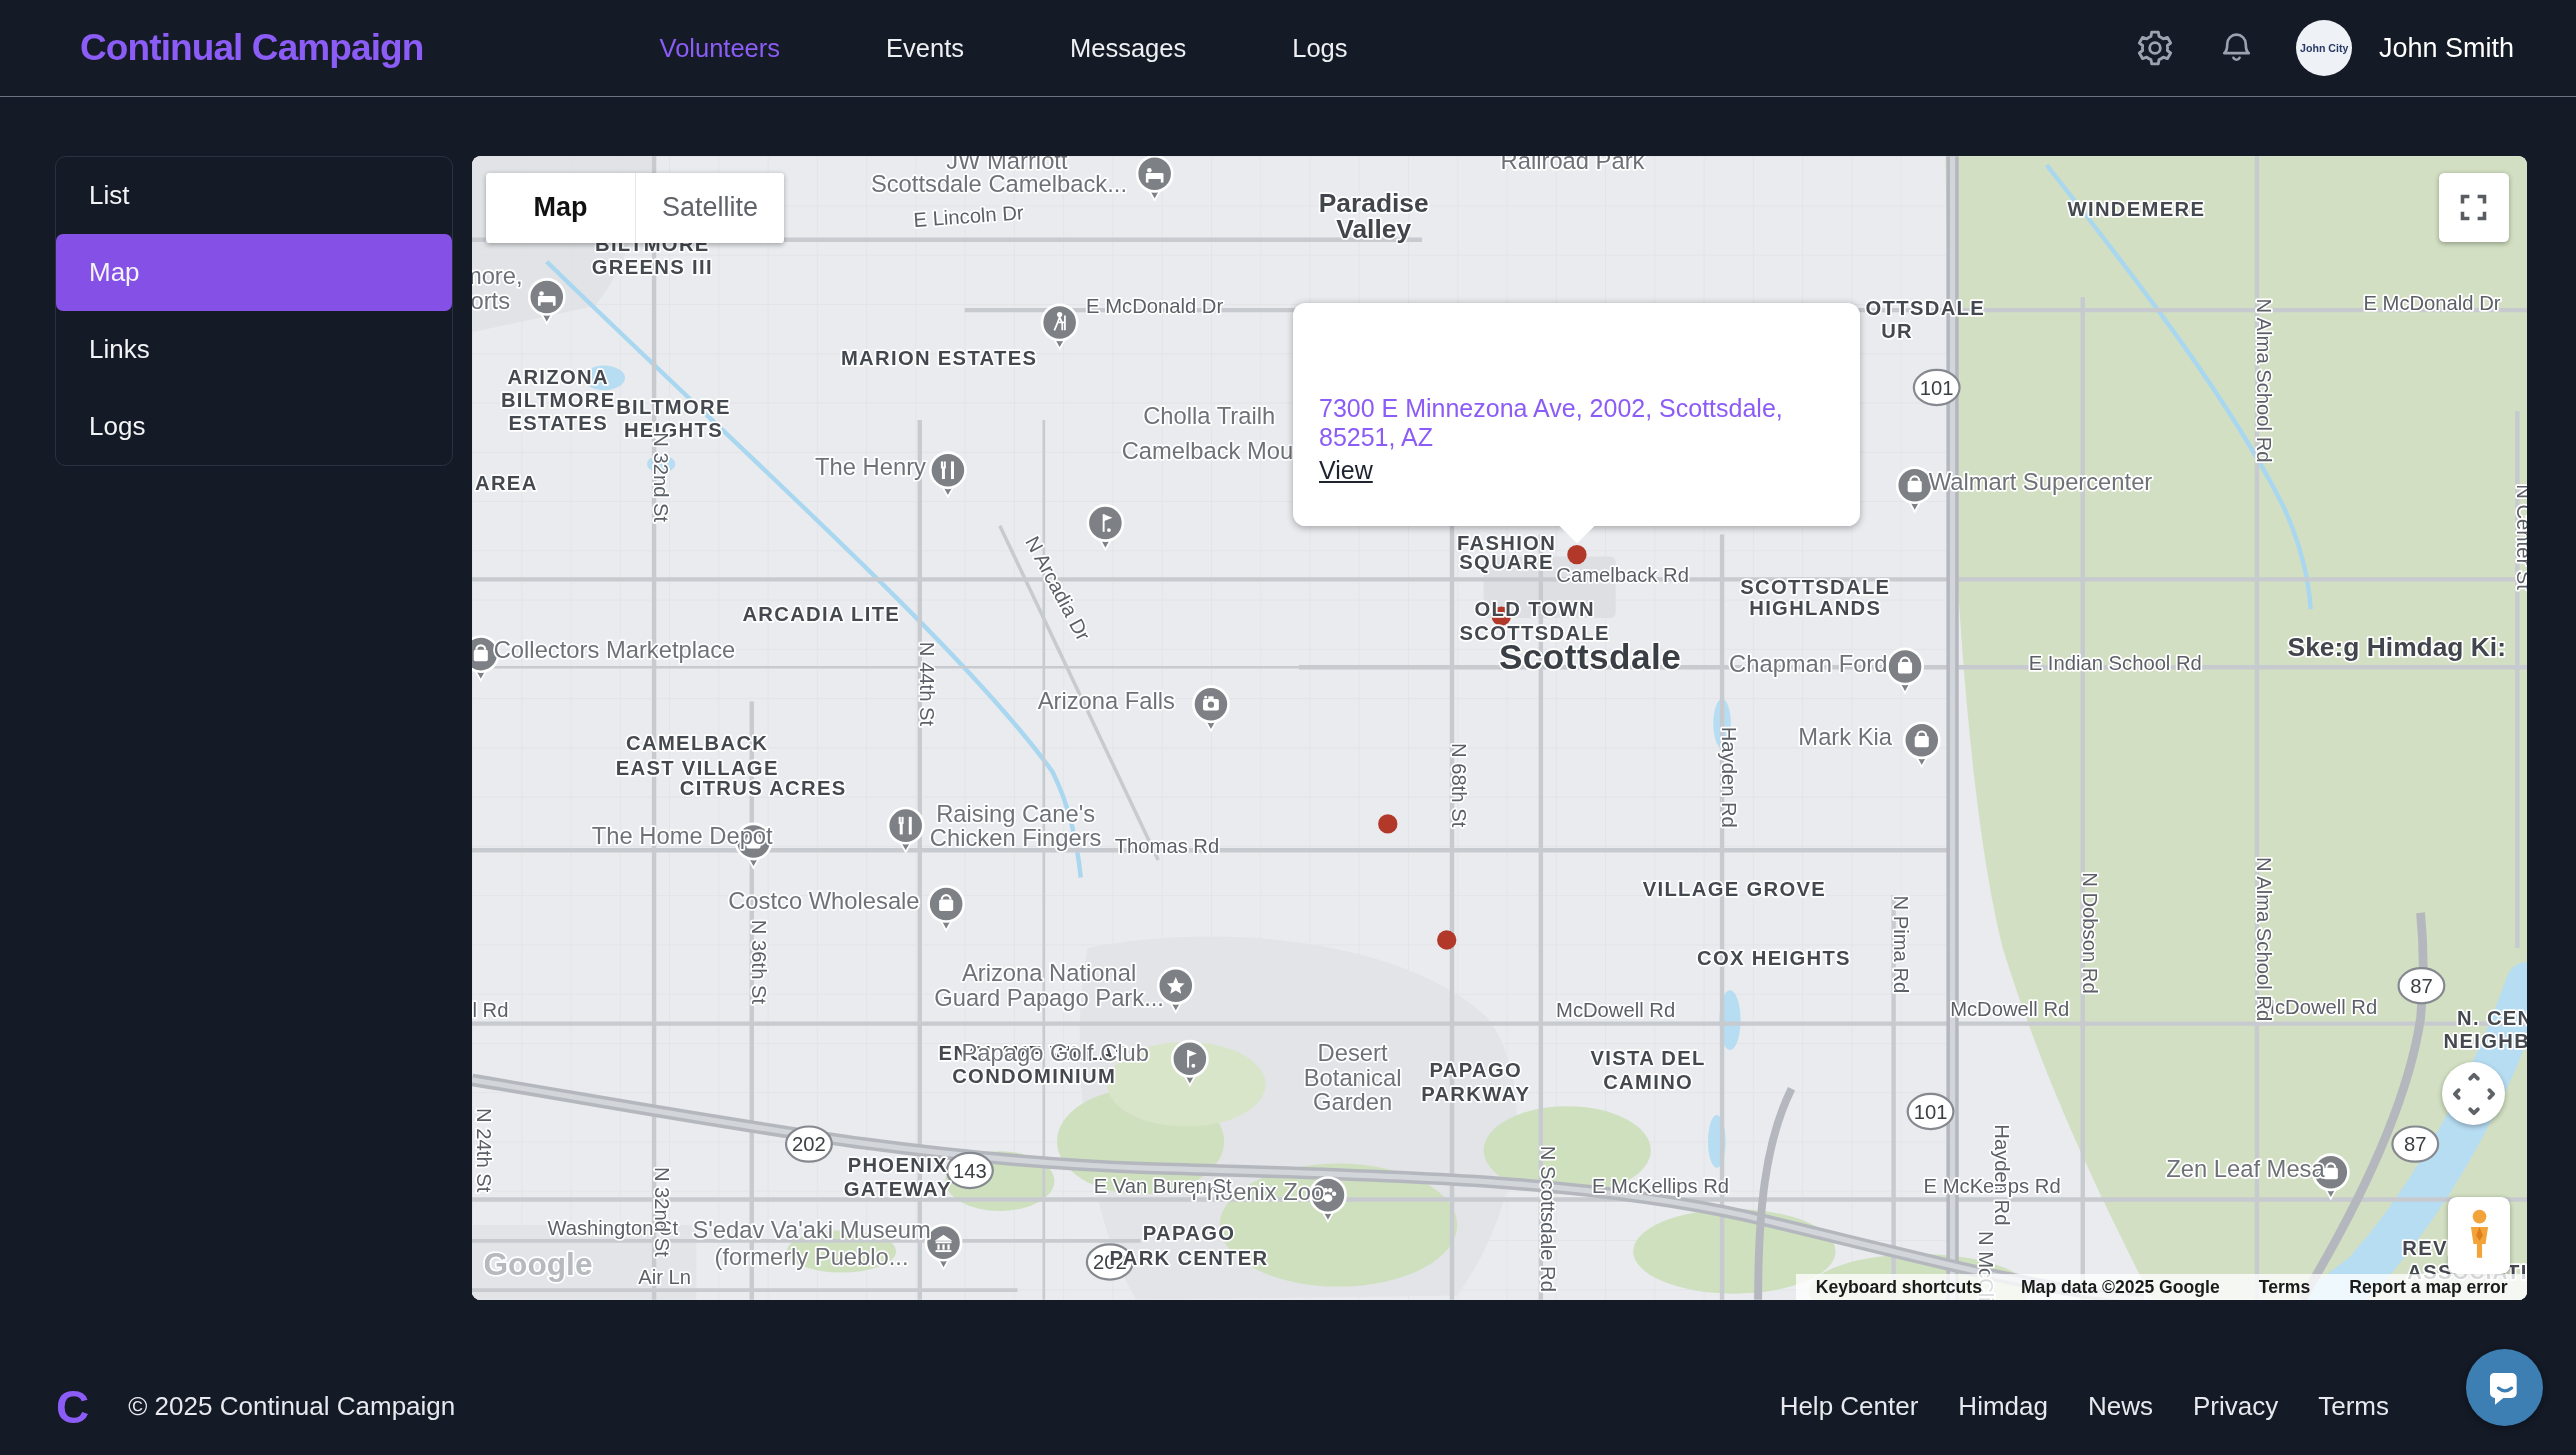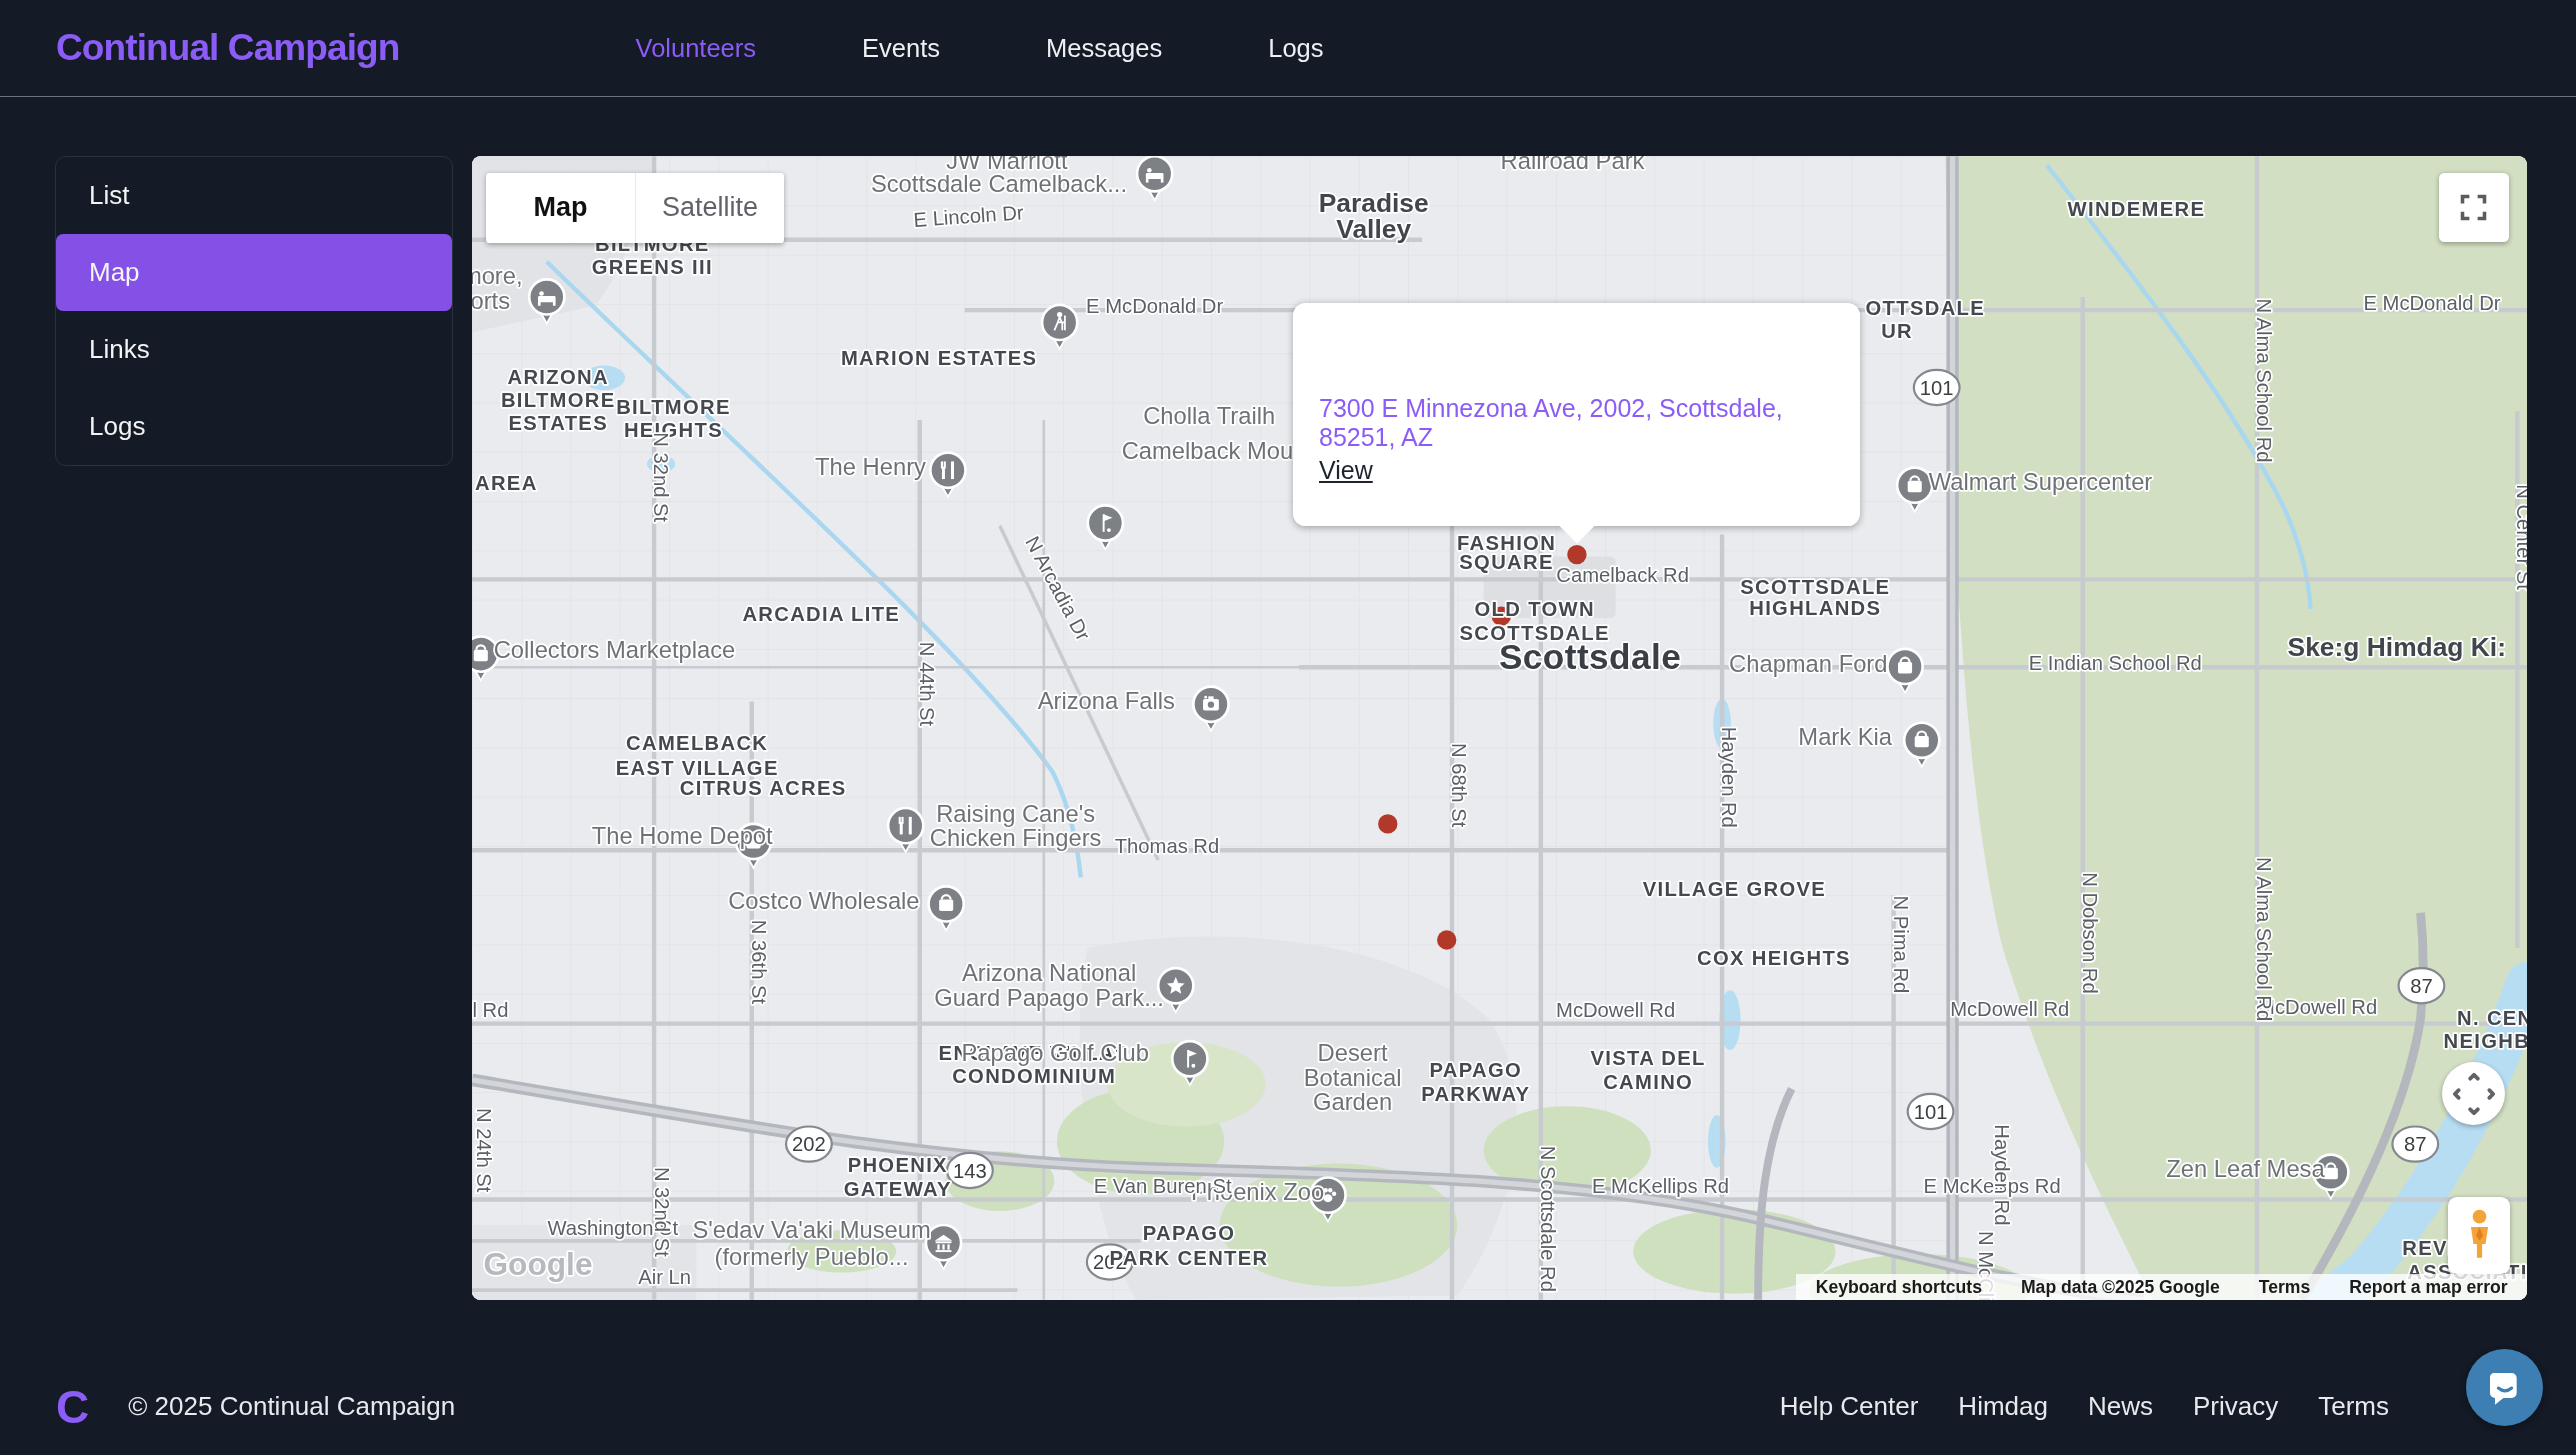--- a/index.html
+++ b/index.html
@@ -4,21 +4,21 @@
 <style>
   * { margin:0; padding:0; box-sizing:border-box; }
   html,body { width:2576px; height:1455px; overflow:hidden; background:#141a26;
     font-family:"Liberation Sans", sans-serif; }
   .stage { position:relative; width:2576px; height:1455px; }
 
   
   .header { position:absolute; top:0; left:0; width:2576px; height:97px;
     background:#141a26; border-bottom:1.8px solid #6b7280;
     display:flex; align-items:center; }
-  .brand { margin-left:56px; font-size:37px; font-weight:700; letter-spacing:-0.9px;
+  .brand { margin-left:80px; font-size:37px; font-weight:700; letter-spacing:-0.9px;
     color:#8b5cf6; white-space:nowrap; }
   .main-nav { display:flex; gap:58px; margin-left:188px; }
   .nav-item { font-size:25.5px; color:#eef0f3; cursor:pointer;margin-left:48px; }
   .nav-item.active { color:#8b5cf6; }
   .header-right { margin-left:auto; margin-right:62px; display:flex; align-items:center; gap:39px; }
   .hicon { width:42px; height:42px; display:flex; align-items:center; justify-content:center; }
   .avatar { width:56px; height:56px; border-radius:50%; background:#eef1f5;
     display:flex; align-items:center; justify-content:center; text-align:center;
     font-size:10.6px; font-weight:700; color:#273a66; line-height:10.6px; overflow:hidden; }
   .username { font-size:27px; color:#ffffff; margin-left:-12.3px; }
@@ -92,20 +92,38 @@
 <div class="stage">
 
   <div class="header">
     <div class="brand">Continual Campaign</div>
     <div class="main-nav">
         <div class="nav-item active">Volunteers</div>
         <div class="nav-item">Events</div>
         <div class="nav-item">Messages</div>
         <div class="nav-item">Logs</div>
       </div>
+    <div class="header-right">
+      <div class="hicon">
+        <svg width="40" height="40" viewBox="0 0 24 24" fill="none" stroke="#9aa3af" stroke-width="1.7" stroke-linejoin="round">
+          <circle cx="12" cy="12" r="3.2"></circle>
+          <path d="M19.4 13.5a7.6 7.6 0 0 0 0-3l2-1.5-2-3.4-2.4.9a7.6 7.6 0 0 0-2.6-1.5L14 2.5h-4l-.4 2.5a7.6 7.6 0 0 0-2.6 1.5l-2.4-.9-2 3.4 2 1.5a7.6 7.6 0 0 0 0 3l-2 1.5 2 3.4 2.4-.9a7.6 7.6 0 0 0 2.6 1.5l.4 2.5h4l.4-2.5a7.6 7.6 0 0 0 2.6-1.5l2.4.9 2-3.4z"></path>
+        </svg>
+      </div>
+      <div class="hicon">
+        <svg width="37" height="37" viewBox="0 0 24 24" fill="none" stroke="#9aa3af" stroke-width="1.7" stroke-linecap="round" stroke-linejoin="round">
+          <path d="M18 9a6 6 0 1 0-12 0c0 5-2 6-2 6h16s-2-1-2-6"></path>
+          <path d="M10 18a2.2 2.2 0 0 0 4 0"></path>
+        </svg>
+      </div>
+      <div class="avatar">
+        <span>John City</span>
+      </div>
+      <div class="username">John Smith</div>
+    </div>
   </div>
 
   <div class="sidebar">
       <div class="side-item">List</div>
       <div class="side-item active">Map</div>
       <div class="side-item">Links</div>
       <div class="side-item">Logs</div>
     </div>
 
   <div class="map-panel">

